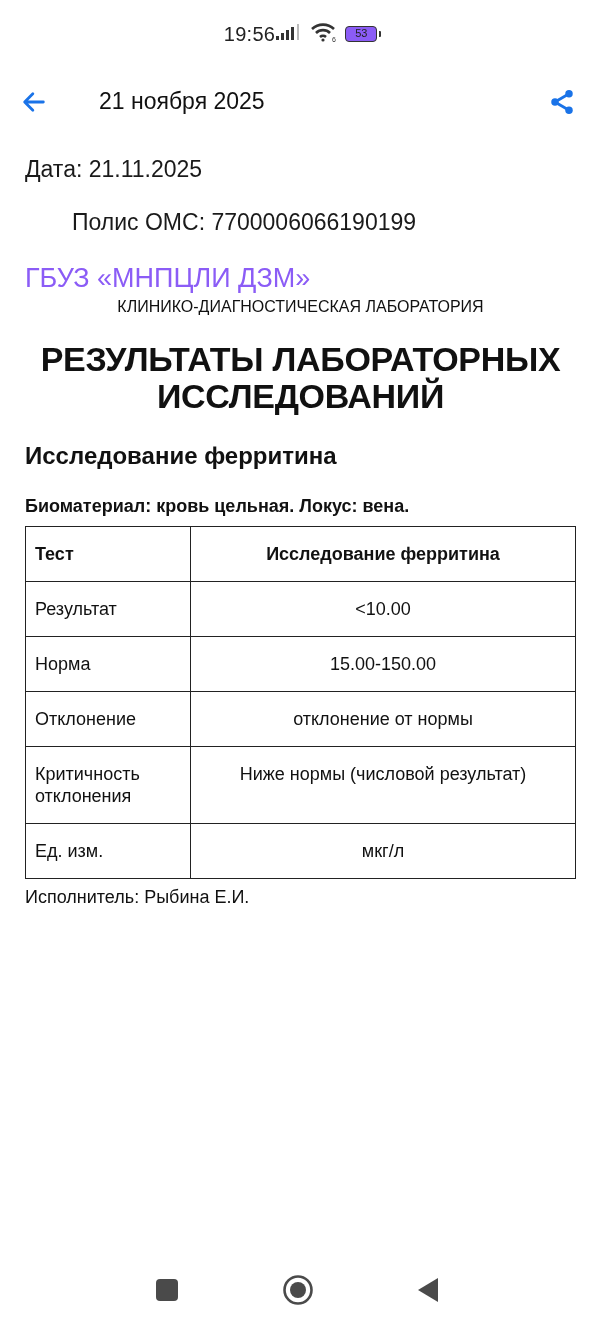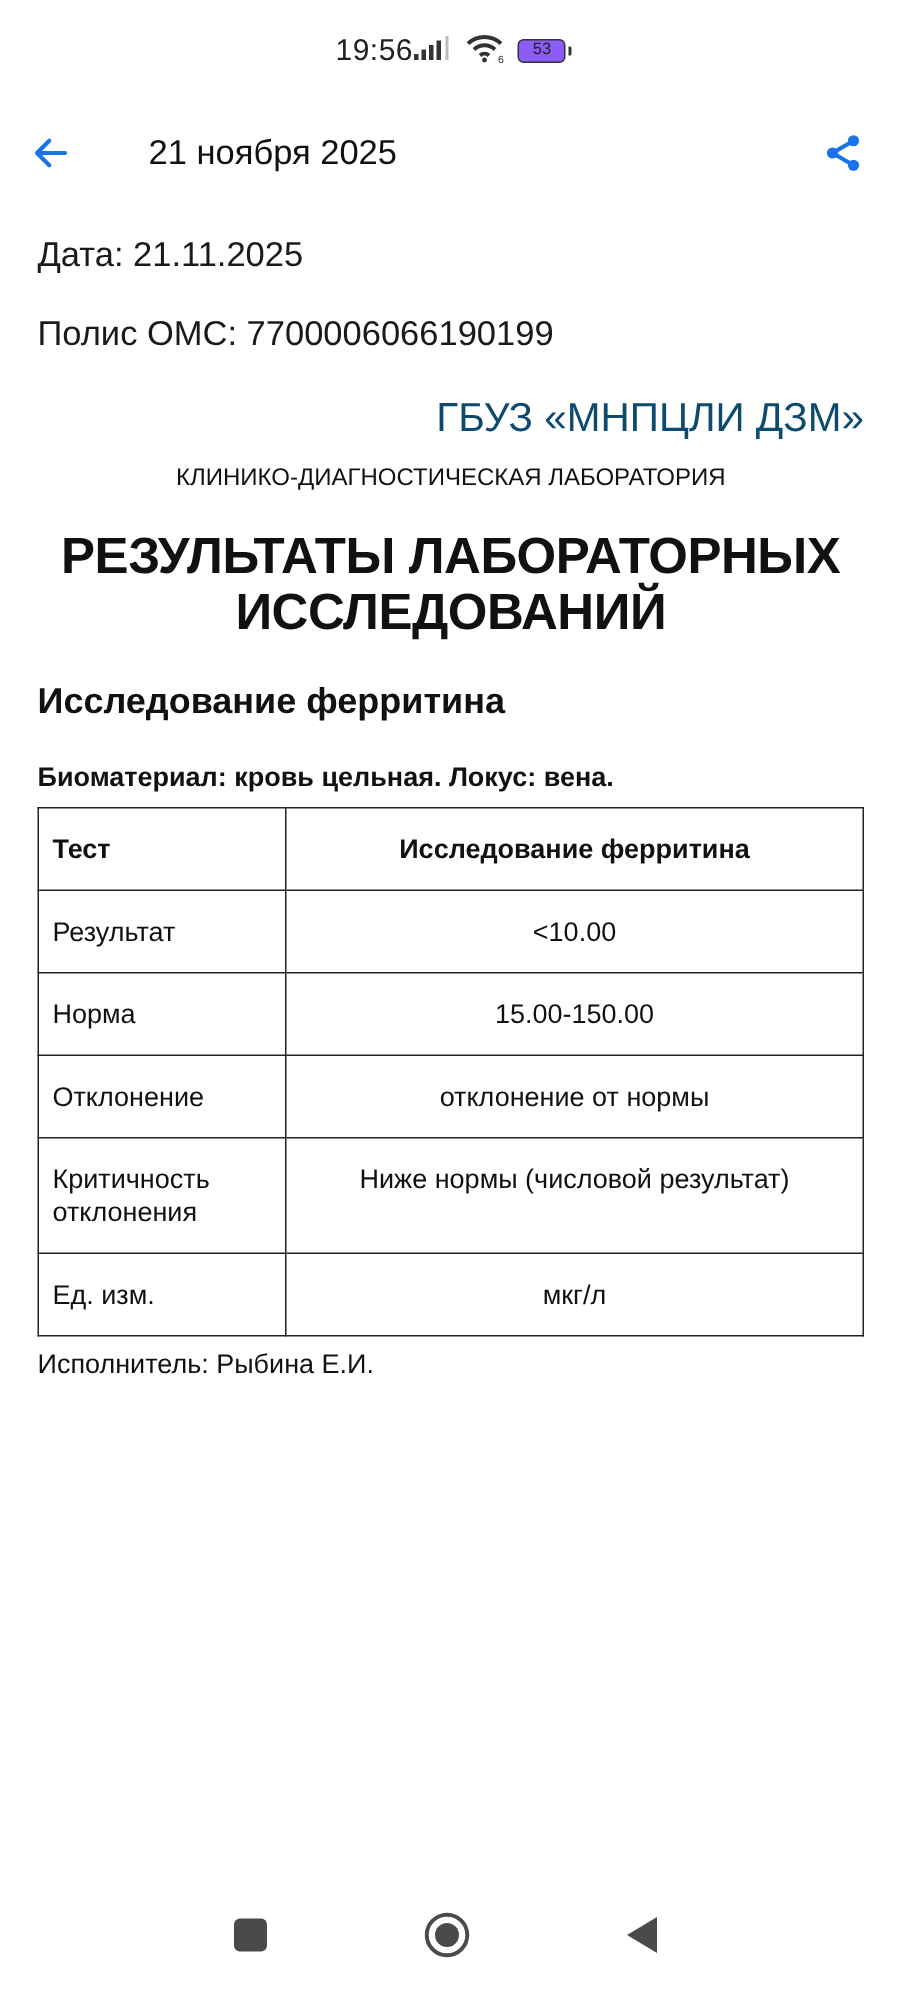--- a/index.html
+++ b/index.html
@@ -27,23 +27,23 @@
     .app-bar {
       position: absolute; top: 72px; left: 0; width: 600px; height: 60px;
       display: flex; align-items: center;
     }
     .back-btn { position: absolute; left: 18px; top: 14px; width: 32px; height: 32px; display:flex; align-items:center; justify-content:center; cursor: pointer; }
     .app-title { position: absolute; left: 99px; top: 16px; font-size: 23px; color: #111; }
     .share-btn { position: absolute; right: 22px; top: 14px; width: 32px; height: 32px; display:flex; align-items:center; justify-content:center; cursor: pointer; }
 
     .content { position: absolute; top: 150px; left: 25px; width: 551px; }
     .line-meta { font-size: 23px; color: #1a1a1a; height: 38px; line-height: 38px; }
-    .line-meta.policy { margin-top: 15px; }
-    .org-name { text-align: right; font-size: 27px; margin-top: 22px; line-height: 30px; color:#0c4a6e; }
-    .org-sub { text-align: center; font-size: 16px; line-height: 20px; color:#111; margin-top: 16px; }
+    .line-meta.policy { margin-top: 15px; margin-left: 47px; }
+    .org-name { text-align: left; font-size: 27px; margin-top: 22px; line-height: 30px; color:#8b5cf6; }
+    .org-sub { text-align: center; font-size: 16px; line-height: 20px; color:#111; margin-top: 4px; }
     .doc-title {
       text-align: center; font-size: 34px; font-weight: bold; line-height: 37px;
       margin-top: 24px; letter-spacing: -0.3px;
     }
     .section-title { font-size: 24px; font-weight: bold; margin-top: 26px; line-height: 30px; }
     .biomaterial { font-size: 18px; font-weight: bold; margin-top: 23px; line-height: 24px; }
     table.results {
       margin-top: 8px; width: 551px; border-collapse: collapse; font-size: 18px;
     }
     table.results td, table.results th {

